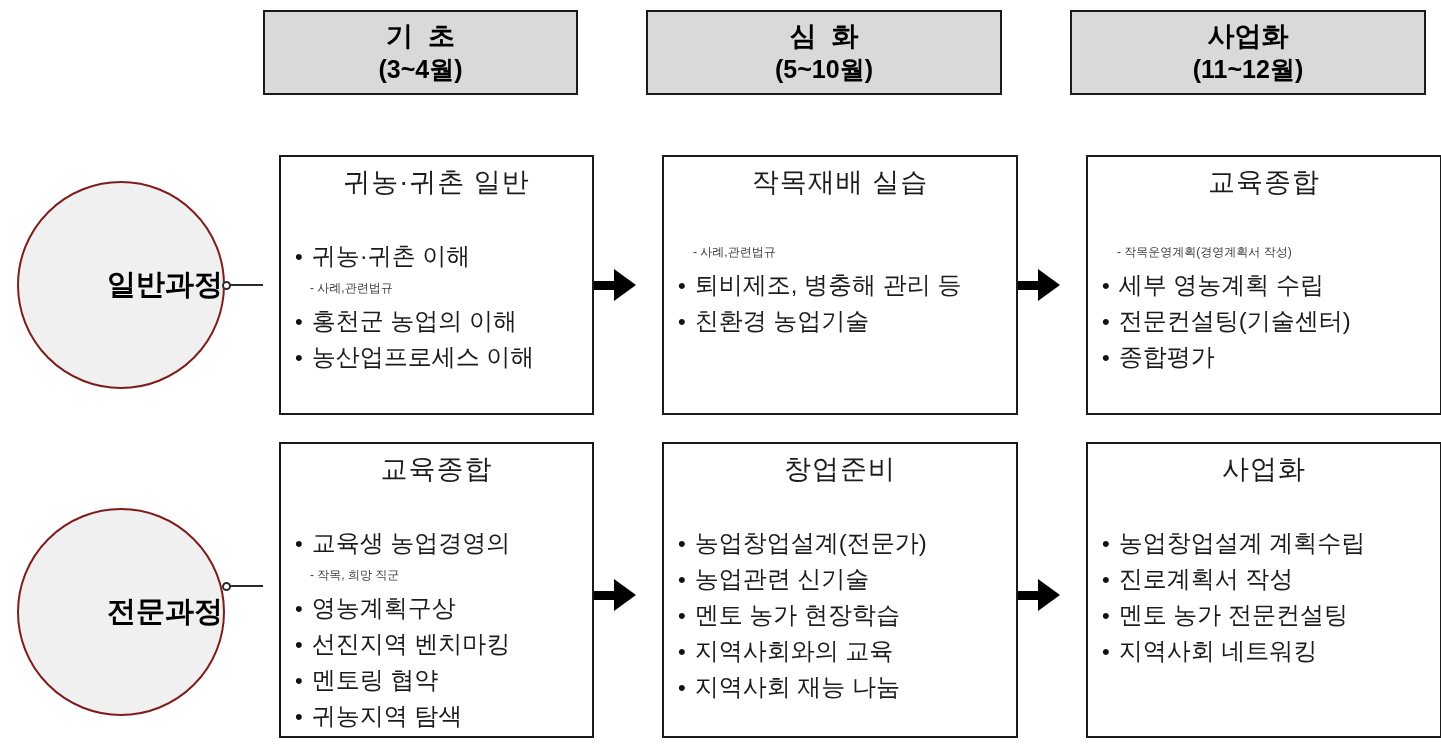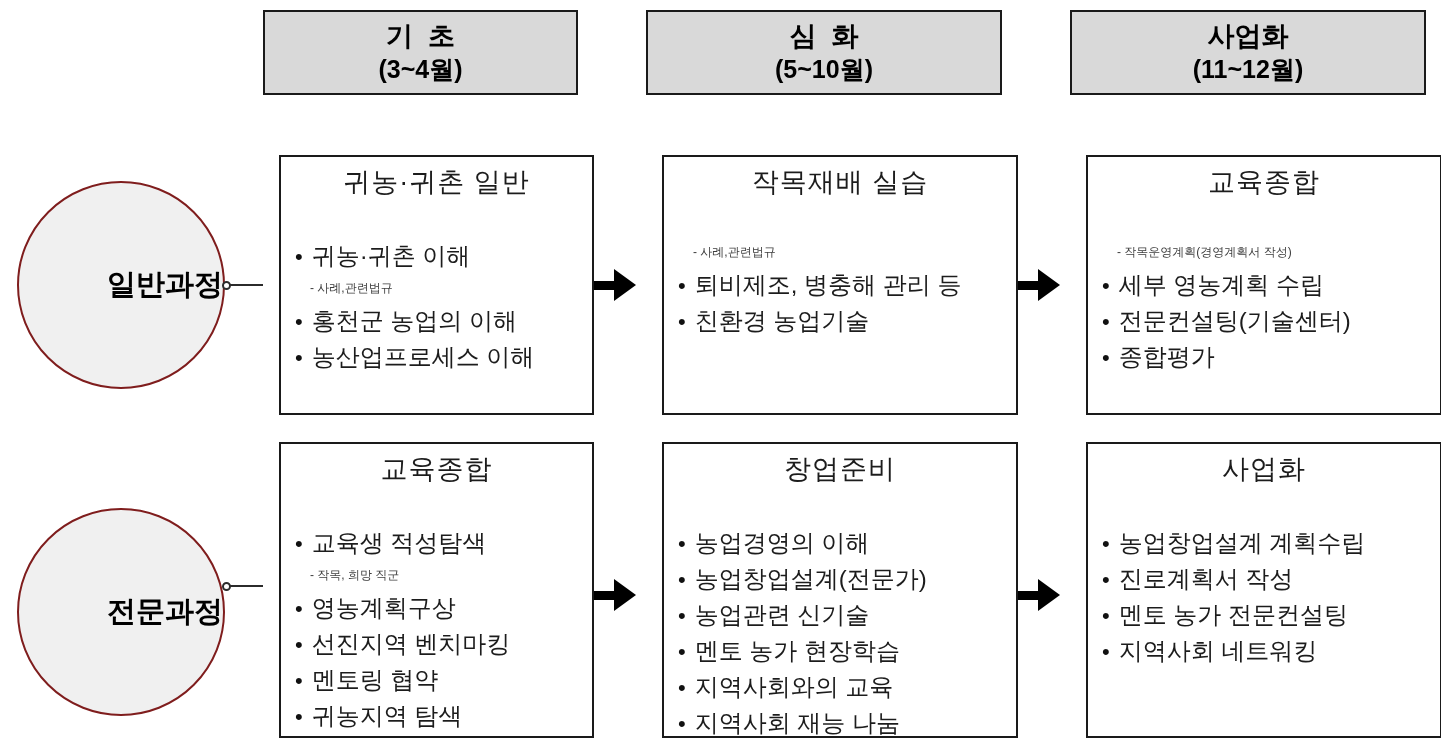--- a/index.html
+++ b/index.html
@@ -170,21 +170,21 @@
       <div class="line bullet">
           <span class="txt">종합평가</span>
         </div>
     </div>
   </div>
 
   <div class="box col1 r2">
     <div class="box-title">교육종합</div>
     <div class="box-body">
       <div class="line bullet">
-          <span class="txt">교육생 적성탐색</span>
+          <span class="txt">교육생 농업경영의</span>
         </div>
       <div class="line sub">
           <span class="txt">- 작목, 희망 직군</span>
         </div>
       <div class="line bullet">
           <span class="txt">영농계획구상</span>
         </div>
       <div class="line bullet">
           <span class="txt">선진지역 벤치마킹</span>
         </div>
@@ -194,23 +194,20 @@
       <div class="line bullet">
           <span class="txt">귀농지역 탐색</span>
         </div>
     </div>
   </div>
 
   <div class="box col2 r2">
     <div class="box-title">창업준비</div>
     <div class="box-body">
       <div class="line bullet">
-          <span class="txt">농업경영의 이해</span>
-        </div>
-      <div class="line bullet">
           <span class="txt">농업창업설계(전문가)</span>
         </div>
       <div class="line bullet">
           <span class="txt">농업관련 신기술</span>
         </div>
       <div class="line bullet">
           <span class="txt">멘토 농가 현장학습</span>
         </div>
       <div class="line bullet">
           <span class="txt">지역사회와의 교육</span>

